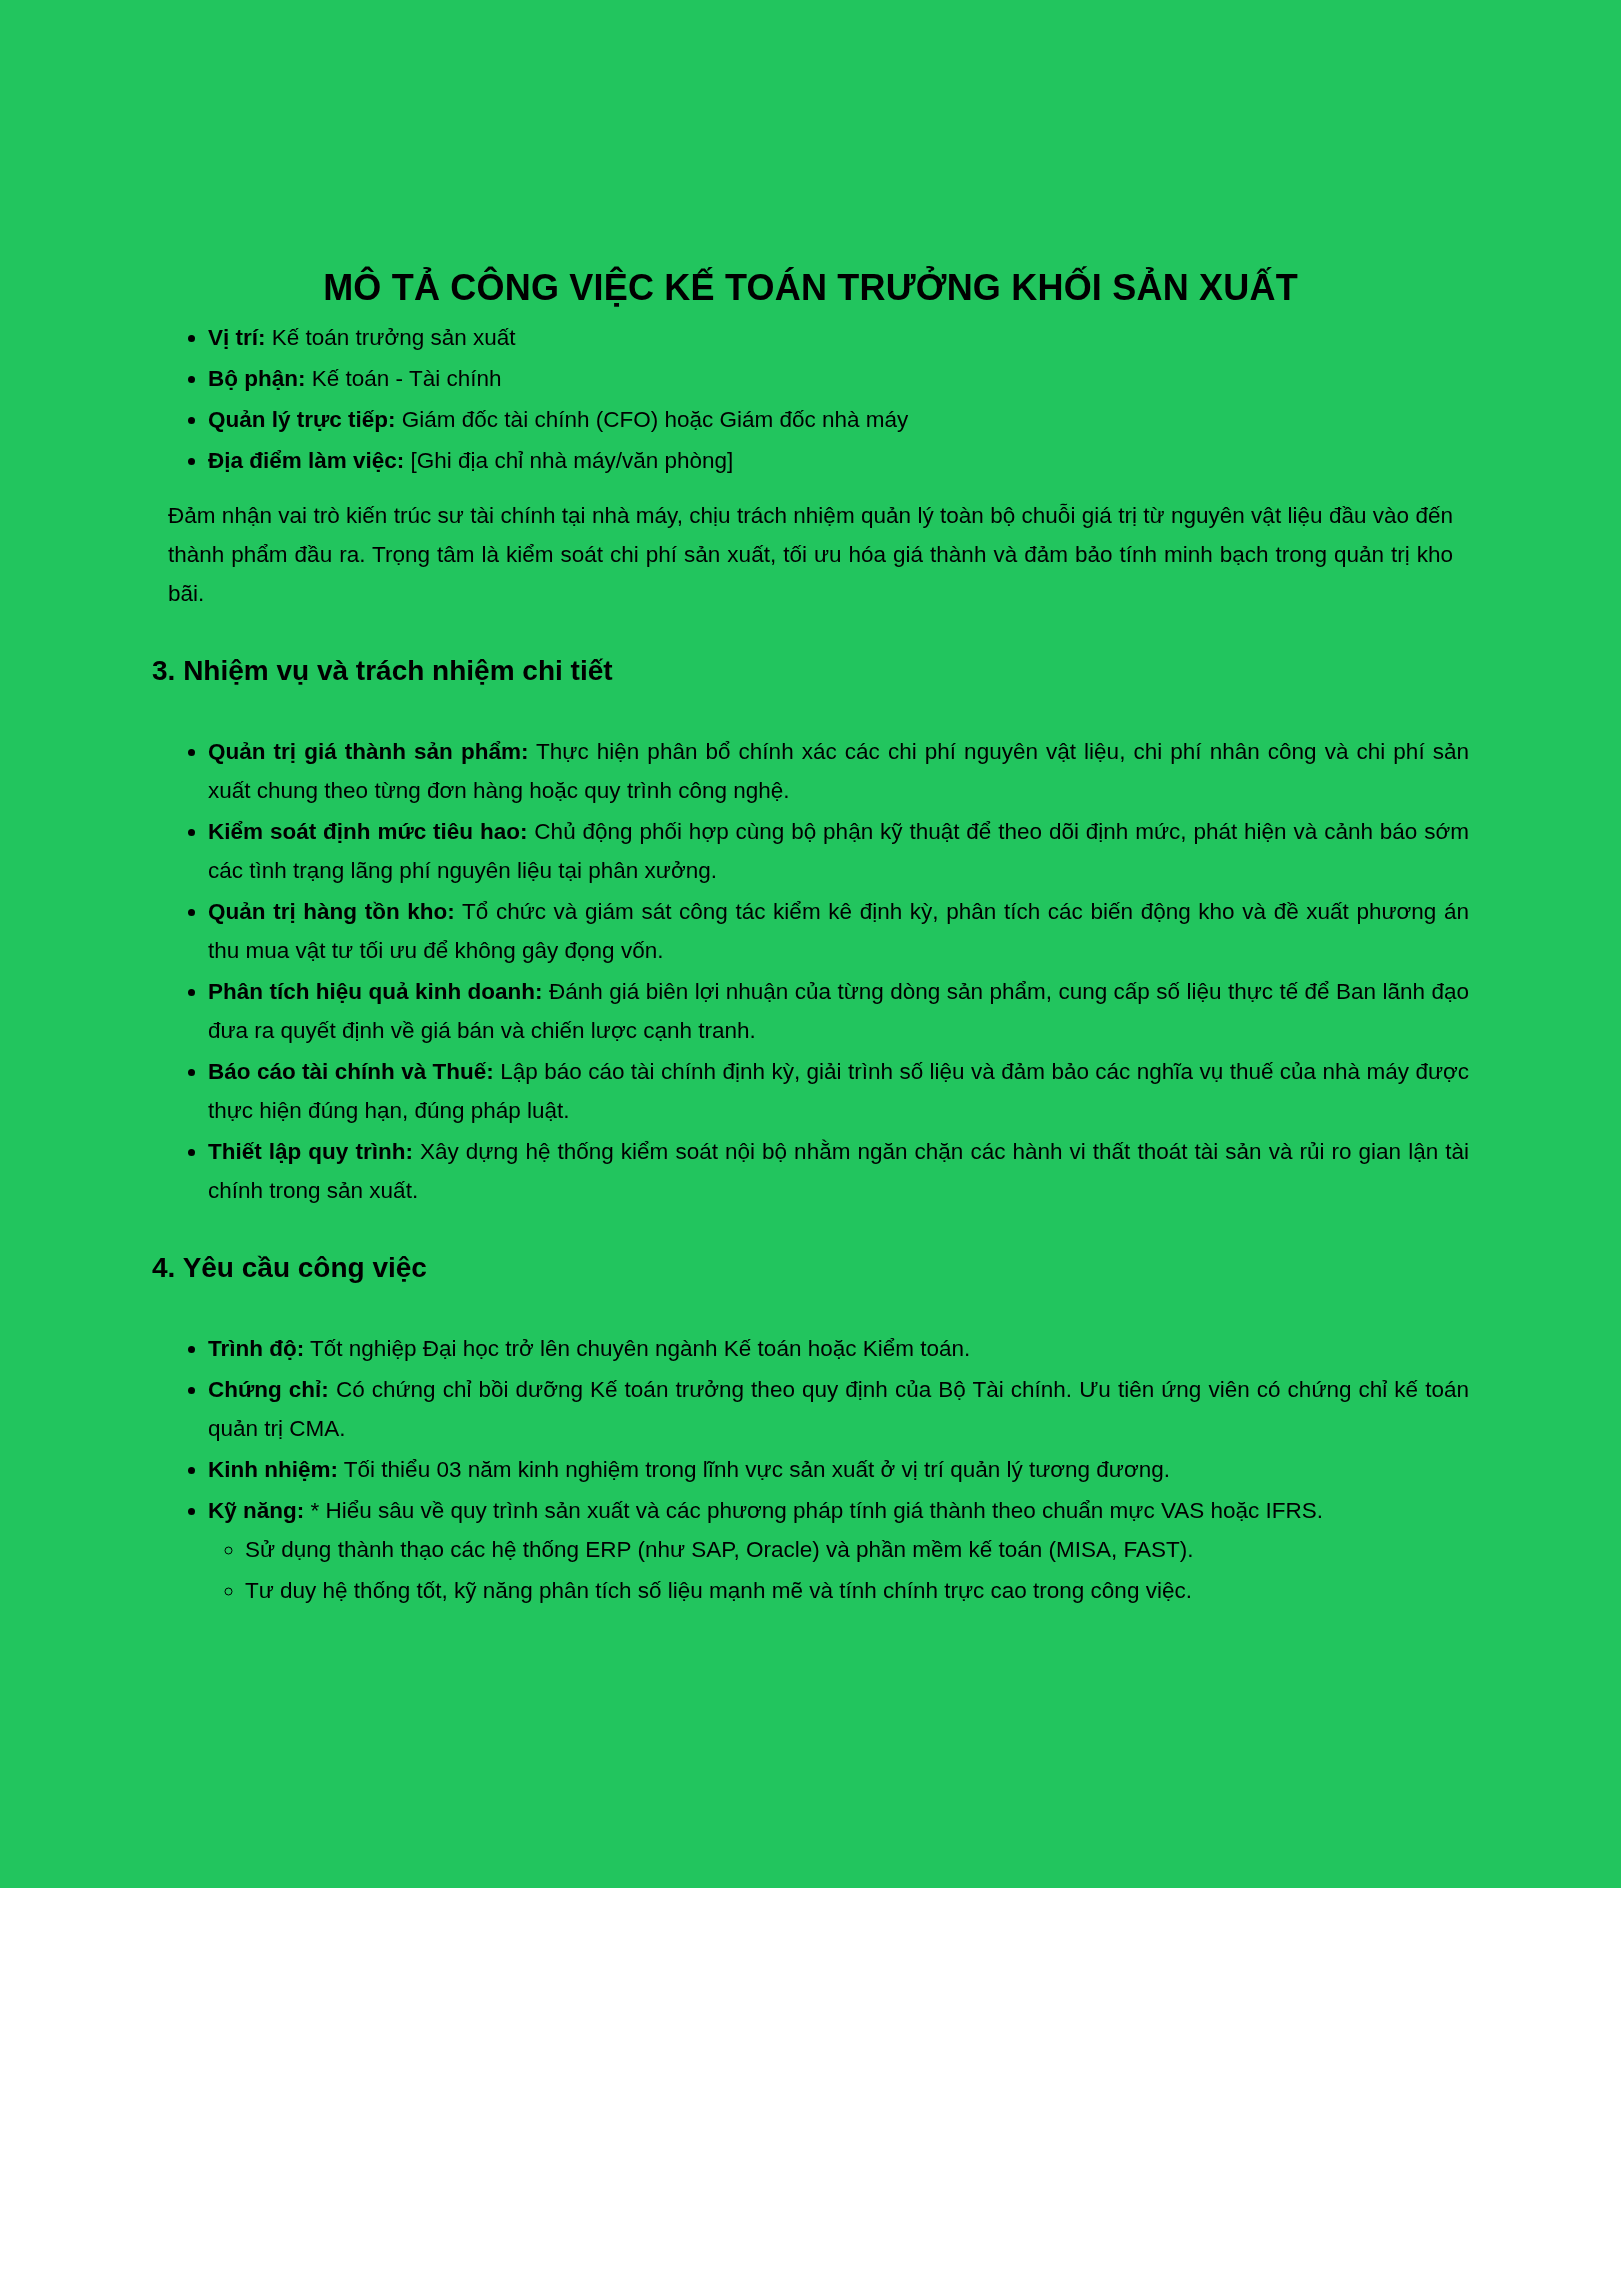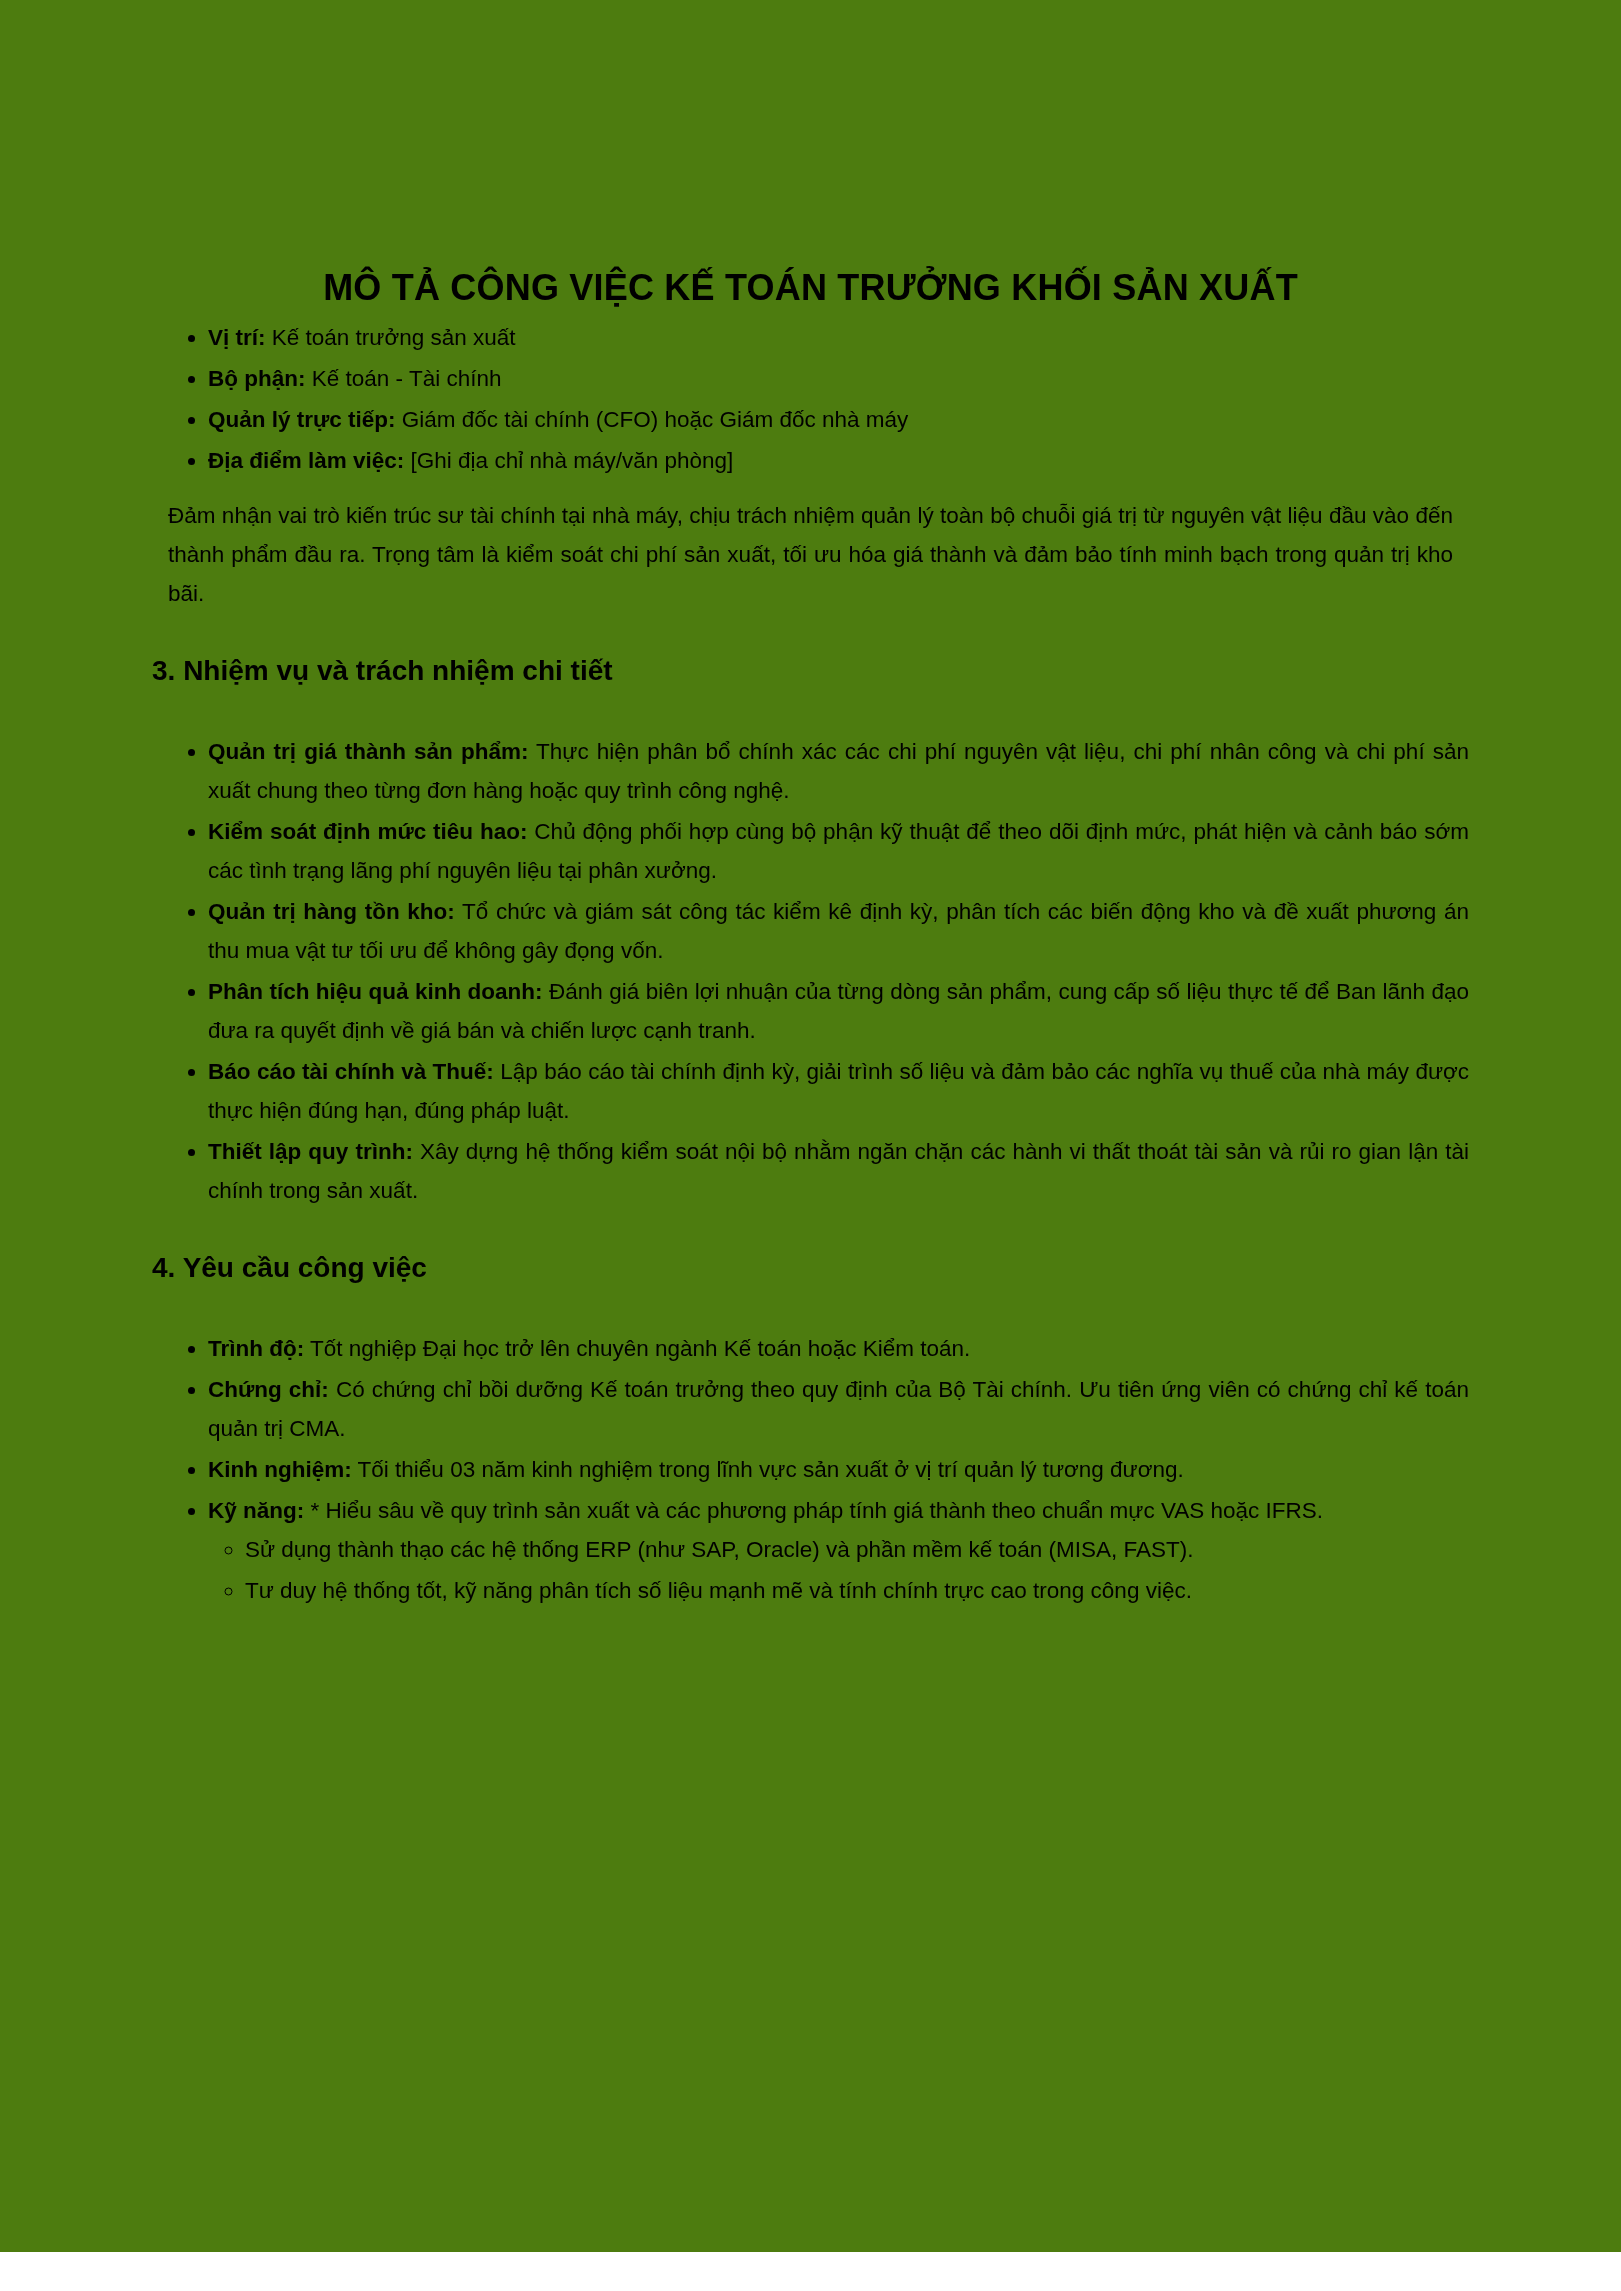--- a/index.html
+++ b/index.html
@@ -8,23 +8,23 @@
     width: 1621px;
     height: 2292px;
     overflow: hidden;
     font-family: "Liberation Sans", "DejaVu Sans", sans-serif;
     color: #000000;
     font-size: 22.5px;
     line-height: 39px;
   }
   .page {
     width: 1621px;
-    height: 2252px;
+    height: 1888px;
     padding: 267px 152px 0 152px;
-    background: #4d7c0f;
+    background: #22c55e;
   }
   .doc-title {
     font-size: 36px;
     line-height: 41px;
     font-weight: bold;
     text-align: center;
     margin-bottom: 9.8px;
     letter-spacing: 0.2px;
   }
   h2.sec-heading {
@@ -83,21 +83,21 @@
     <li><b class="lbl">Quản trị hàng tồn kho:</b><span class="txt"> Tổ chức và giám sát công tác kiểm kê định kỳ, phân tích các biến động kho và đề xuất phương án thu mua vật tư tối ưu để không gây đọng vốn.</span></li>
     <li><b class="lbl">Phân tích hiệu quả kinh doanh:</b><span class="txt"> Đánh giá biên lợi nhuận của từng dòng sản phẩm, cung cấp số liệu thực tế để Ban lãnh đạo đưa ra quyết định về giá bán và chiến lược cạnh tranh.</span></li>
     <li><b class="lbl">Báo cáo tài chính và Thuế:</b><span class="txt"> Lập báo cáo tài chính định kỳ, giải trình số liệu và đảm bảo các nghĩa vụ thuế của nhà máy được thực hiện đúng hạn, đúng pháp luật.</span></li>
     <li><b class="lbl">Thiết lập quy trình:</b><span class="txt"> Xây dựng hệ thống kiểm soát nội bộ nhằm ngăn chặn các hành vi thất thoát tài sản và rủi ro gian lận tài chính trong sản xuất.</span></li>
   </ul>
 
   <h2 class="sec-heading">4. Yêu cầu công việc</h2>
   <ul class="l1">
     <li><b class="lbl">Trình độ:</b><span class="txt"> Tốt nghiệp Đại học trở lên chuyên ngành Kế toán hoặc Kiểm toán.</span></li>
     <li><b class="lbl">Chứng chỉ:</b><span class="txt"> Có chứng chỉ bồi dưỡng Kế toán trưởng theo quy định của Bộ Tài chính. Ưu tiên ứng viên có chứng chỉ kế toán quản trị CMA.</span></li>
-    <li><b class="lbl">Kinh nghiệm:</b><span class="txt"> Tối thiểu 03 năm kinh nghiệm trong lĩnh vực sản xuất ở vị trí quản lý tương đương.</span></li>
+    <li><b class="lbl">Kinh nhiệm:</b><span class="txt"> Tối thiểu 03 năm kinh nghiệm trong lĩnh vực sản xuất ở vị trí quản lý tương đương.</span></li>
     <li><b class="lbl">Kỹ năng:</b><span class="txt"> * Hiểu sâu về quy trình sản xuất và các phương pháp tính giá thành theo chuẩn mực VAS hoặc IFRS.</span>
       <ul class="l2">
         <li><span class="txt">Sử dụng thành thạo các hệ thống ERP (như SAP, Oracle) và phần mềm kế toán (MISA, FAST).</span></li>
         <li><span class="txt">Tư duy hệ thống tốt, kỹ năng phân tích số liệu mạnh mẽ và tính chính trực cao trong công việc.</span></li>
       </ul>
     </li>
   </ul>
 
 </div>
 

